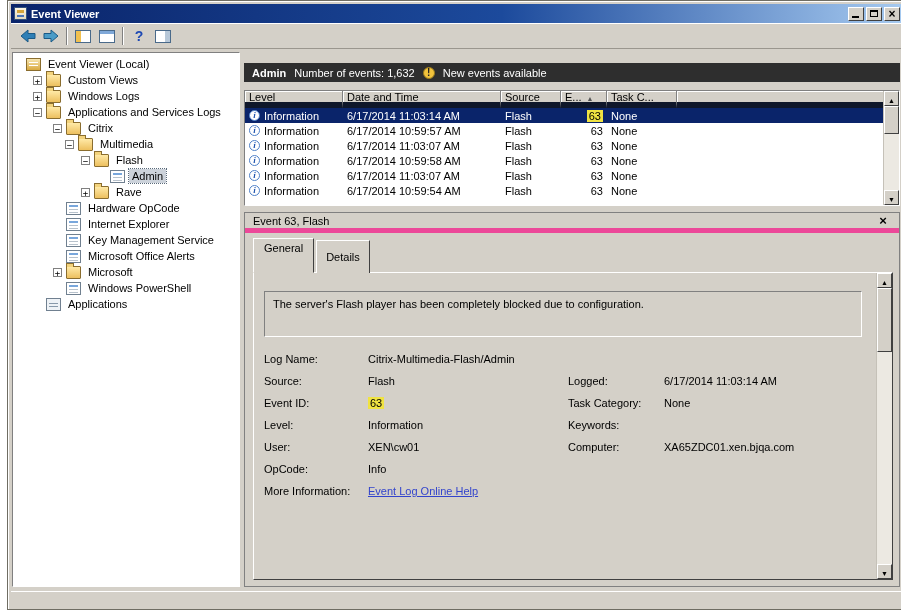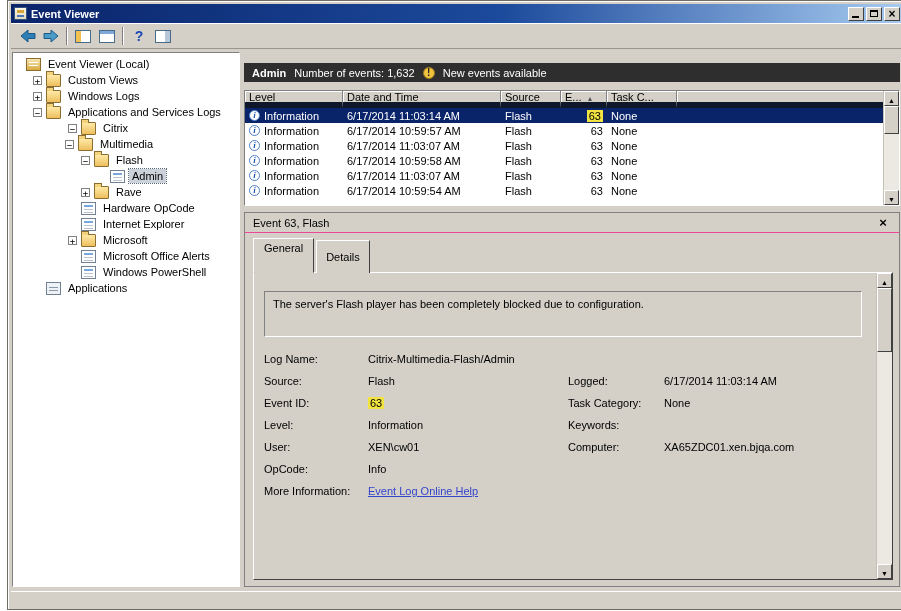--- a/index.html
+++ b/index.html
@@ -30,21 +30,21 @@
            border-top:1px solid #fff;border-bottom:1px solid #9a968e}
   .tb-btn{width:24px;height:22px;display:flex;align-items:center;justify-content:center}
   .tb-sep{width:2px;height:18px;border-left:1px solid #808080;border-right:1px solid #fff;margin:0 3px}
   .help-glyph{color:#1d49b4;font-weight:bold;font-size:14px}
 
   
   .main{flex:1;display:flex;gap:4px;padding:3px 1px 2px 1px;min-height:0}
   .tree-panel{width:228px;flex:none;background:#fff;border:1px solid;border-color:#808080 #fff #fff #808080;
               padding:3px 0;overflow:hidden}
   .ti{display:flex;align-items:center;height:16px;white-space:nowrap}
-  .lvl0{padding-left:0}.lvl1{padding-left:20px}.lvl2{padding-left:55px}
+  .lvl0{padding-left:0}.lvl1{padding-left:20px}.lvl2{padding-left:40px}
   .lvl3{padding-left:52px}.lvl4{padding-left:68px}.lvl5{padding-left:84px}
   .exp{width:9px;height:9px;flex:none;border:1px solid #808080;background:#fff;margin-right:4px;position:relative}
   .exp::before{position:absolute;left:0;right:0;top:-1px;text-align:center;font-size:9px;line-height:10px;
                font-family:"DejaVu Sans Mono",monospace}
   .exp.plus::before{content:"+"}
   .exp.minus::before{content:"\2212"}
   .exp.none{visibility:hidden}
   .ic{width:15px;height:13px;flex:none;margin-right:4px;position:relative}
   .ic.folder{background:linear-gradient(#ffe9a6,#edc05f);border:1px solid #8a6d2f;border-radius:0 1px 1px 1px}
   .ic.folder::before{content:"";position:absolute;left:-1px;top:-4px;width:6px;height:3px;background:#f3d37c;
@@ -92,21 +92,21 @@
   .sb-btn.down{position:absolute;bottom:0;left:0;right:0}
   .g-up::before{content:"\25B2";font-size:7px}
   .g-down::before{content:"\25BC";font-size:7px}
   .sb-thumb{position:absolute;left:0;right:0;background:#d4d0c8;border:1px solid;border-color:#fff #404040 #404040 #fff}
   .list-sb .sb-thumb{top:15px;height:28px}
   .detail-sb .sb-thumb{top:15px;height:64px}
 
   
   .detail-pane{flex:1;min-height:0;background:#d4d0c8;border:1px solid #808080;margin:6px 2px 0 0;
                display:flex;flex-direction:column}
-  .dheader{height:20px;flex:none;display:flex;align-items:center;padding:0 8px;border-bottom:1px solid #ec4899}
+  .dheader{height:20px;flex:none;display:flex;align-items:center;padding:0 8px;border-bottom:5px solid #ec4899}
   .dtitle{flex:1}
   .dclose{width:16px;text-align:center;cursor:default}
   .x-ic::before{content:"\00D7";font-weight:bold;font-size:13px}
   .tabs{flex:none;display:flex;padding:5px 0 0 8px;position:relative;z-index:2;margin-bottom:-1px}
   .tab{padding:3px 10px;border:1px solid;border-color:#fff #404040 #404040 #fff;background:#d4d0c8;
        margin-right:2px;position:relative}
   .tab.active{border-bottom-color:#d4d0c8;z-index:3}
   .tab:not(.active){margin-top:2px;padding:10px 9px;border-bottom:none}
   .tab-page{flex:1;min-height:0;margin:0 6px 6px 8px;border:1px solid;border-color:#fff #404040 #404040 #fff;
             position:relative;padding:18px 30px 7px 10px;z-index:1}
@@ -228,28 +228,33 @@
         <span class="exp none"></span>
         <span class="ic log"></span>
         <span class="tl">Hardware OpCode</span>
       </div>
       <div class="ti lvl2">
         <span class="exp none"></span>
         <span class="ic log"></span>
         <span class="tl">Internet Explorer</span>
       </div>
       <div class="ti lvl2">
+        <span class="exp none"></span>
+        <span class="ic log"></span>
+        <span class="tl">Key Management Service</span>
+      </div>
+      <div class="ti lvl2">
+        <span class="exp none"></span>
+        <span class="ic log"></span>
+        <span class="tl">Microsoft Office Alerts</span>
+      </div>
+      <div class="ti lvl2">
         <span class="exp plus"></span>
         <span class="ic folder"></span>
         <span class="tl">Microsoft</span>
-      </div>
-      <div class="ti lvl2">
-        <span class="exp none"></span>
-        <span class="ic log"></span>
-        <span class="tl">Microsoft Office Alerts</span>
       </div>
       <div class="ti lvl2">
         <span class="exp none"></span>
         <span class="ic log"></span>
         <span class="tl">Windows PowerShell</span>
       </div>
       <div class="ti lvl1">
         <span class="exp none"></span>
         <span class="ic subs"></span>
         <span class="tl">Applications</span>

